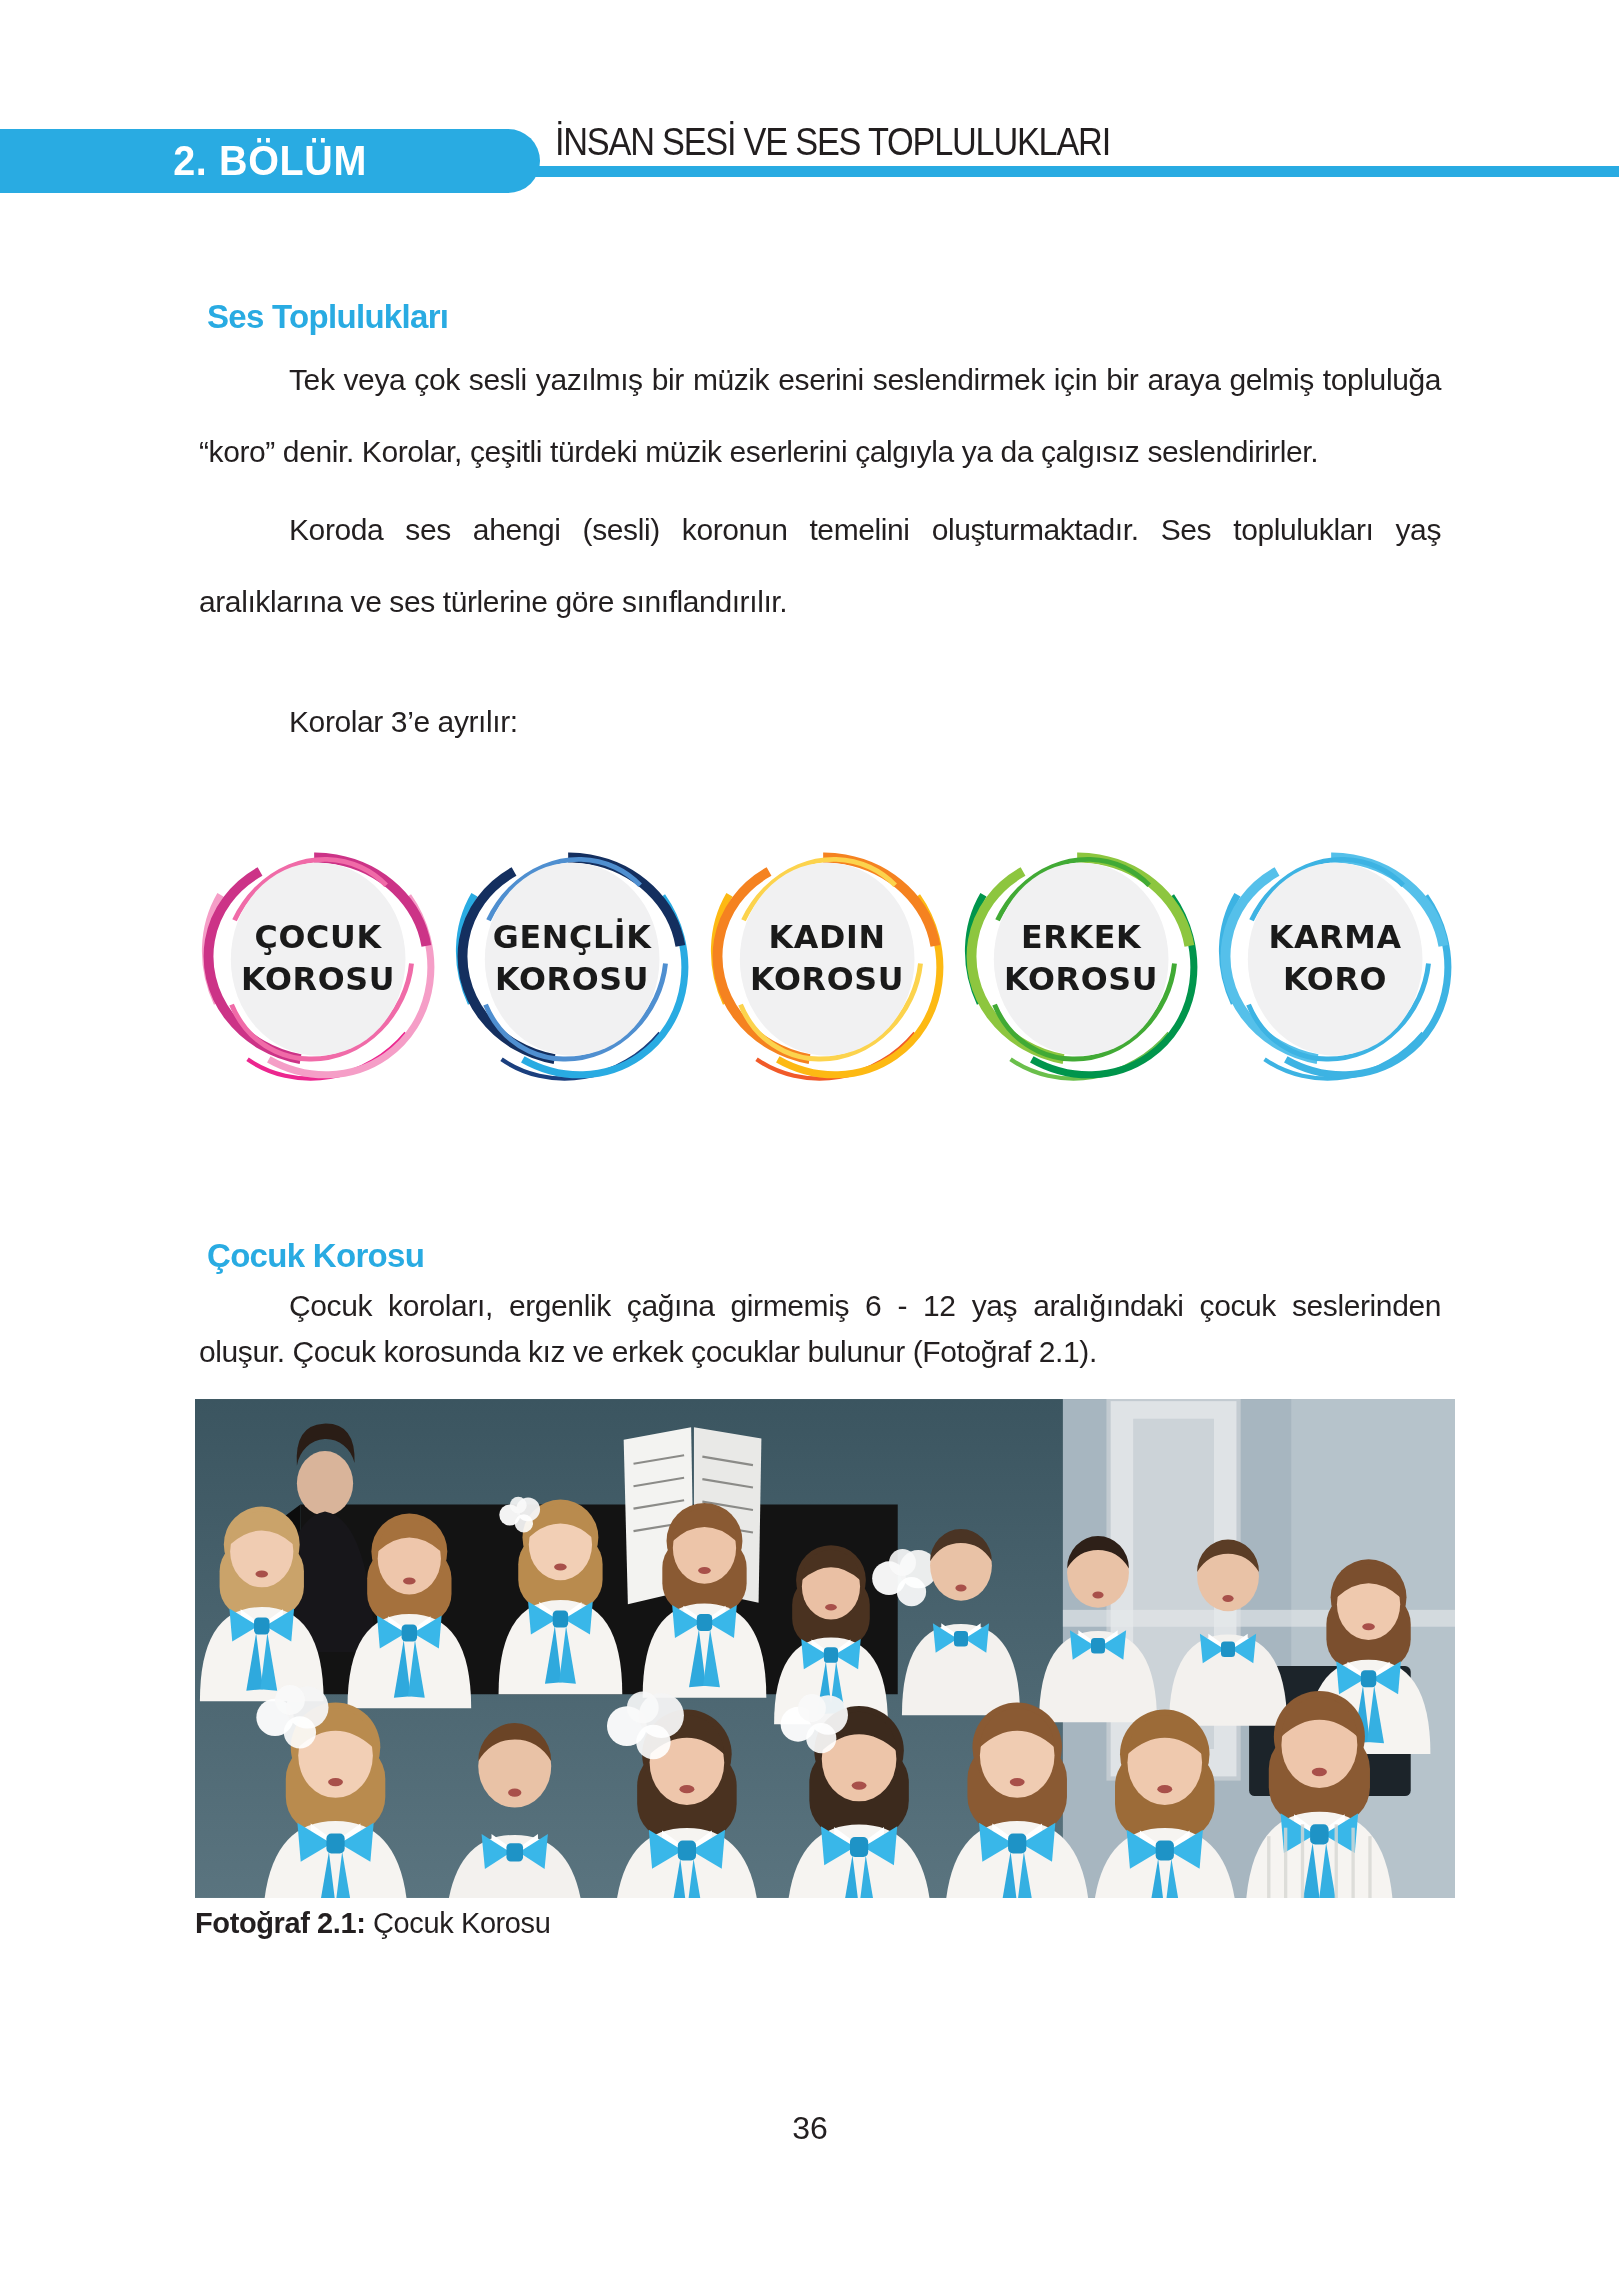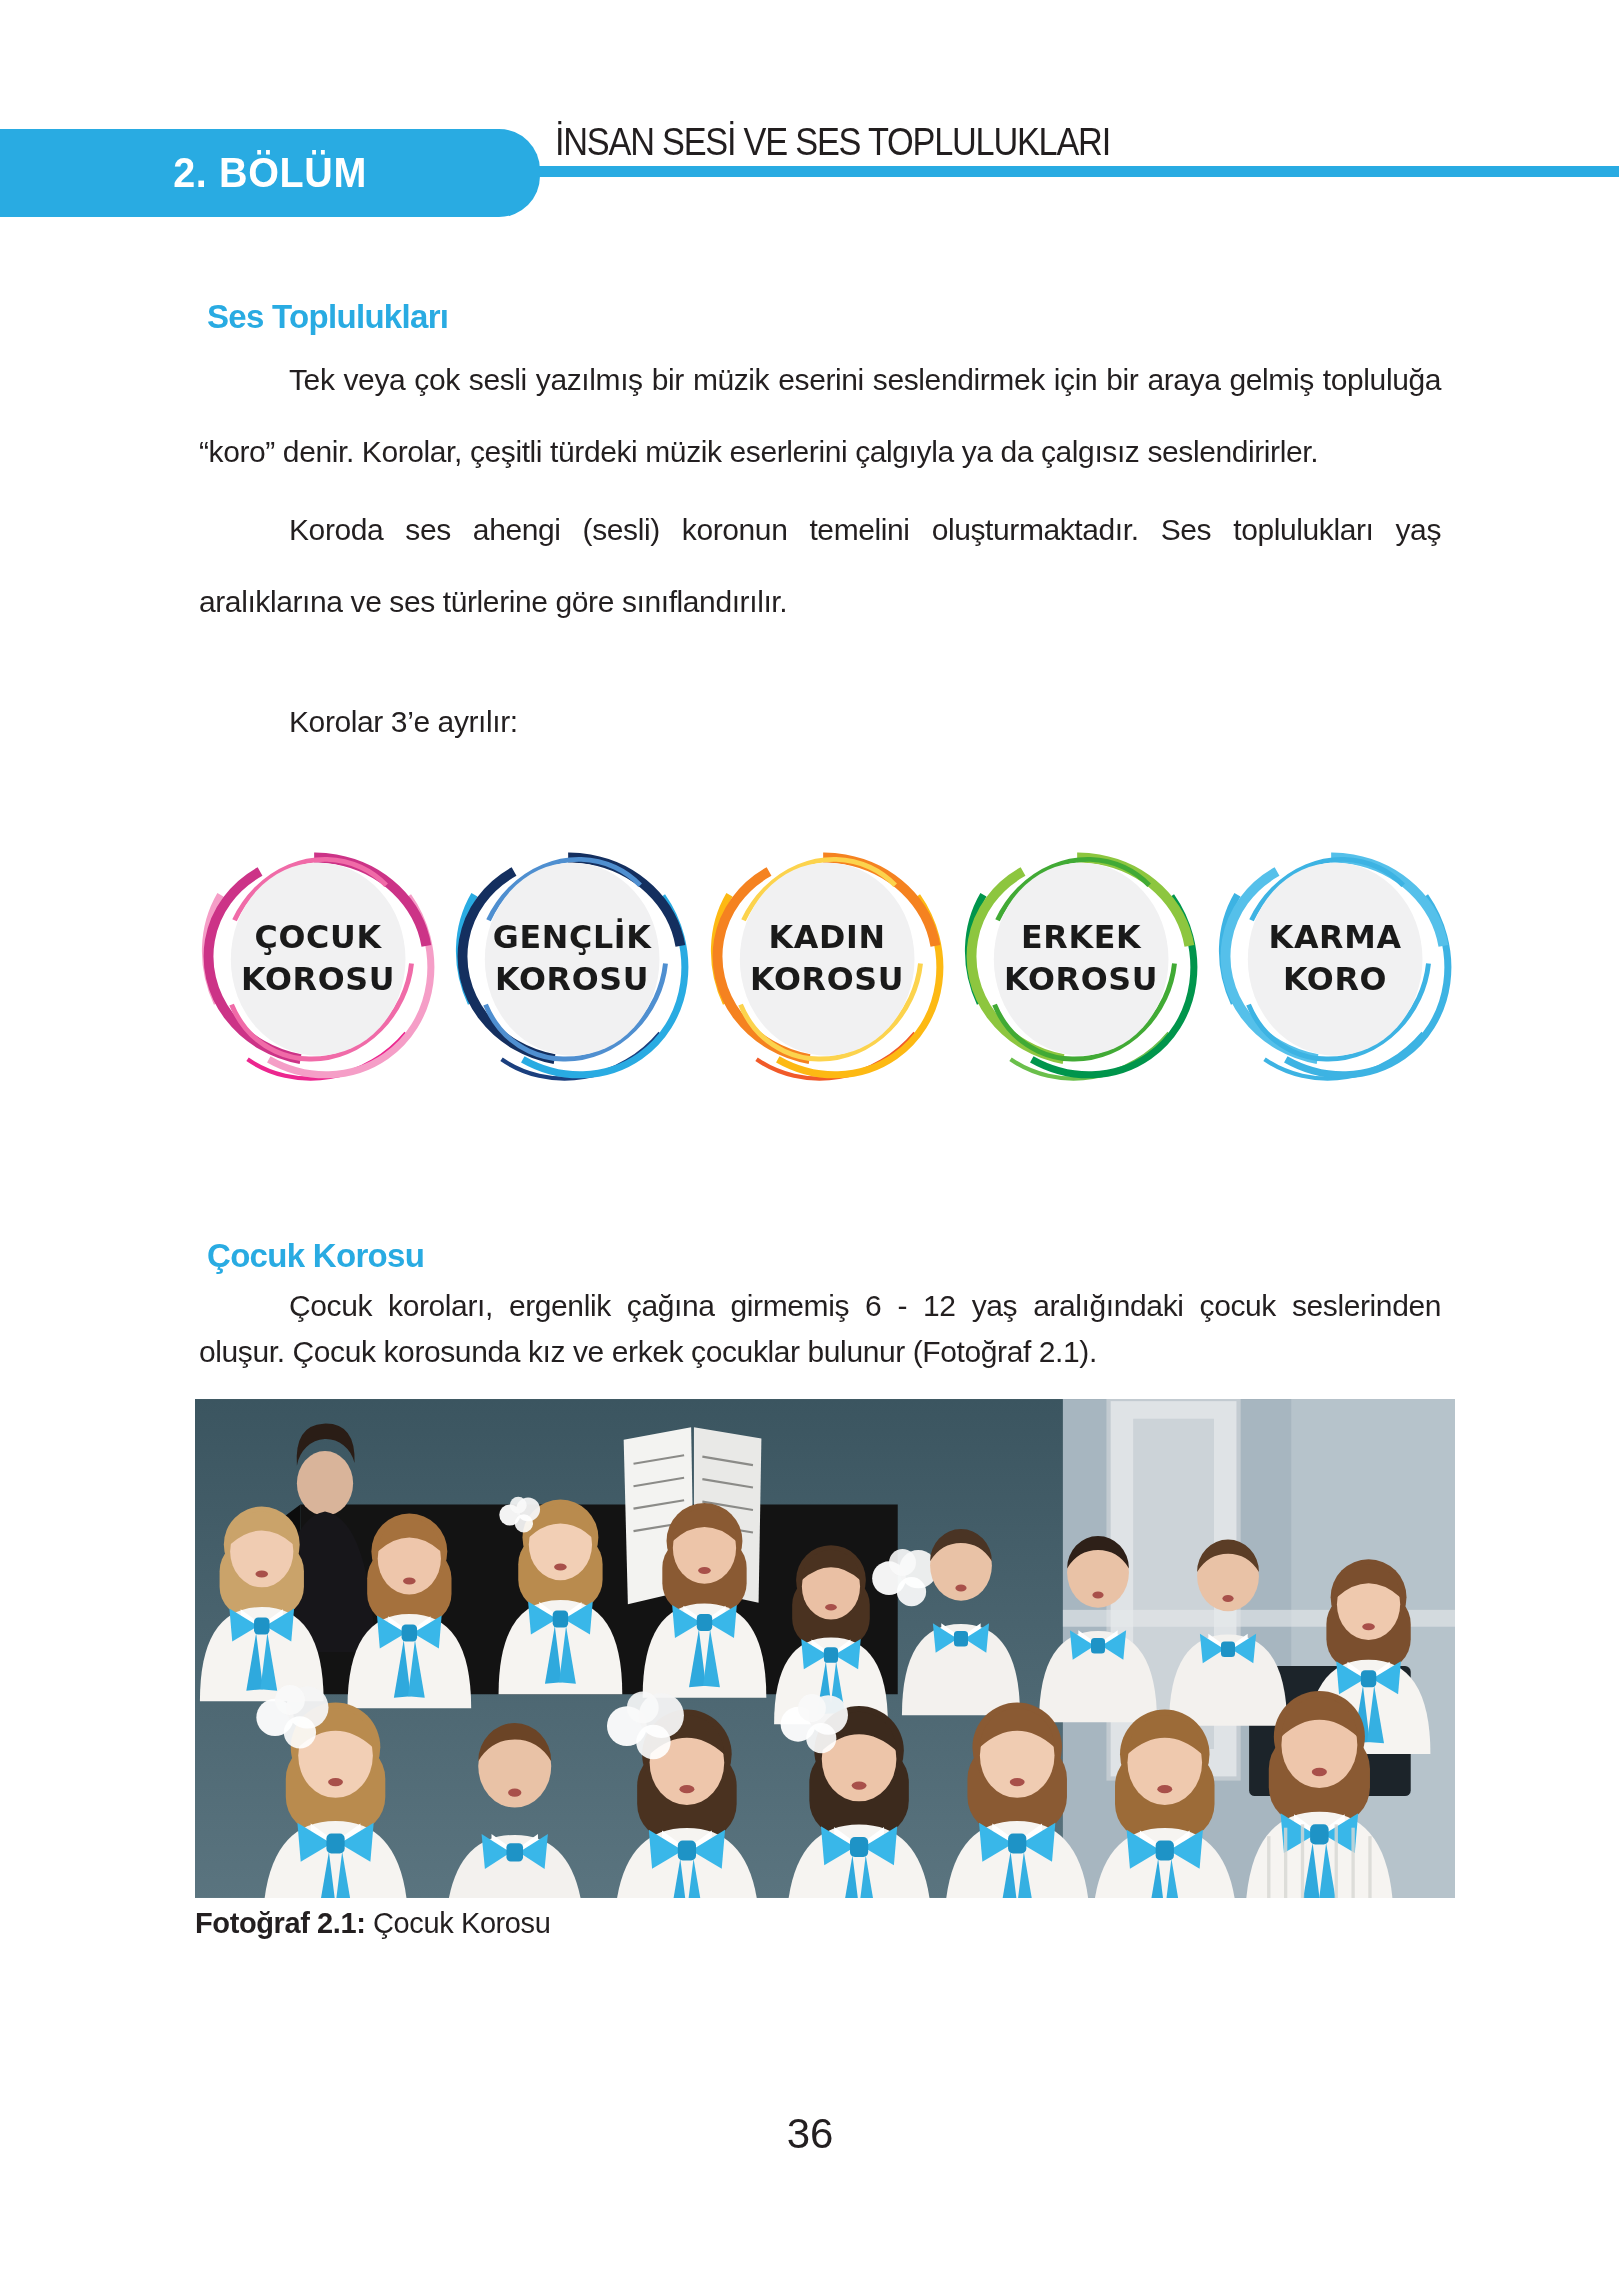--- a/index.html
+++ b/index.html
@@ -16,21 +16,21 @@
   .title-rule{
     position:absolute;
     left:422px; right:0;
     top:166px; height:11.2px;
     background:var(--accent,#29abe2);
     z-index:1;
   }
   .chapter-banner{
     position:absolute;
     left:0; top:129px;
-    width:540px; height:88px;
+    width:540px; height:64px;
     background:var(--accent,#29abe2);
     border-radius:0 41px 41px 0;
     z-index:2;
     display:flex;
     align-items:center;
     justify-content:center;
   }
   .chapter-banner span{
     color:#ffffff;
     font-weight:bold;
@@ -110,21 +110,21 @@
     font-size:29px;
     letter-spacing:-0.4px;
   }
   .caption b{ font-weight:bold; }
   
   .page-number{
     position:absolute;
     left:0; top:2110px;
     width:100%;
     text-align:center;
-    font-size:42px;
+    font-size:32px;
   }
 </style>
 </head>
 <body>
 
 <div class="page">
 
   <div class="title-rule"></div>
   <div class="chapter-banner">
     <span>2. BÖLÜM</span>

